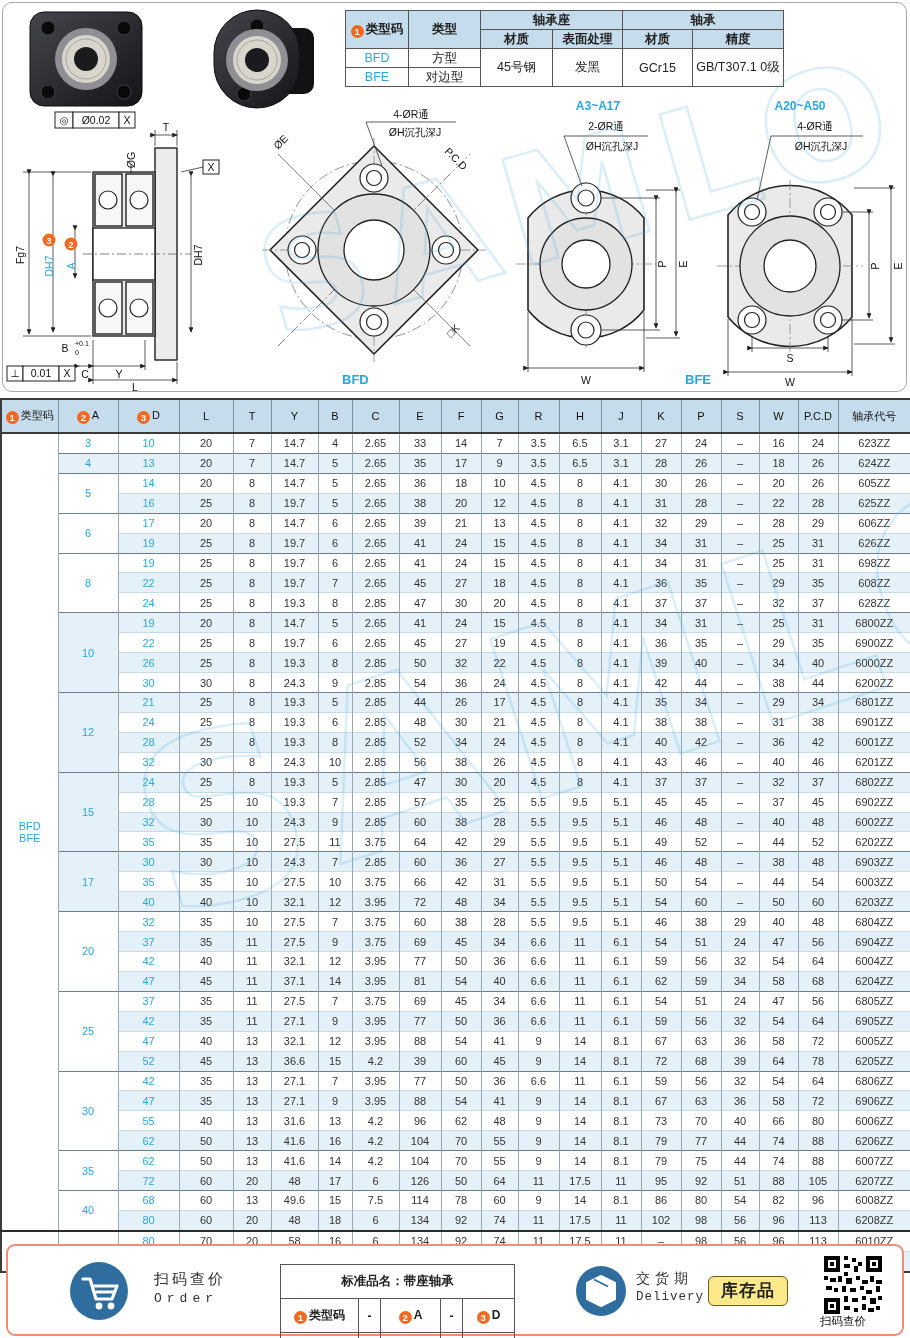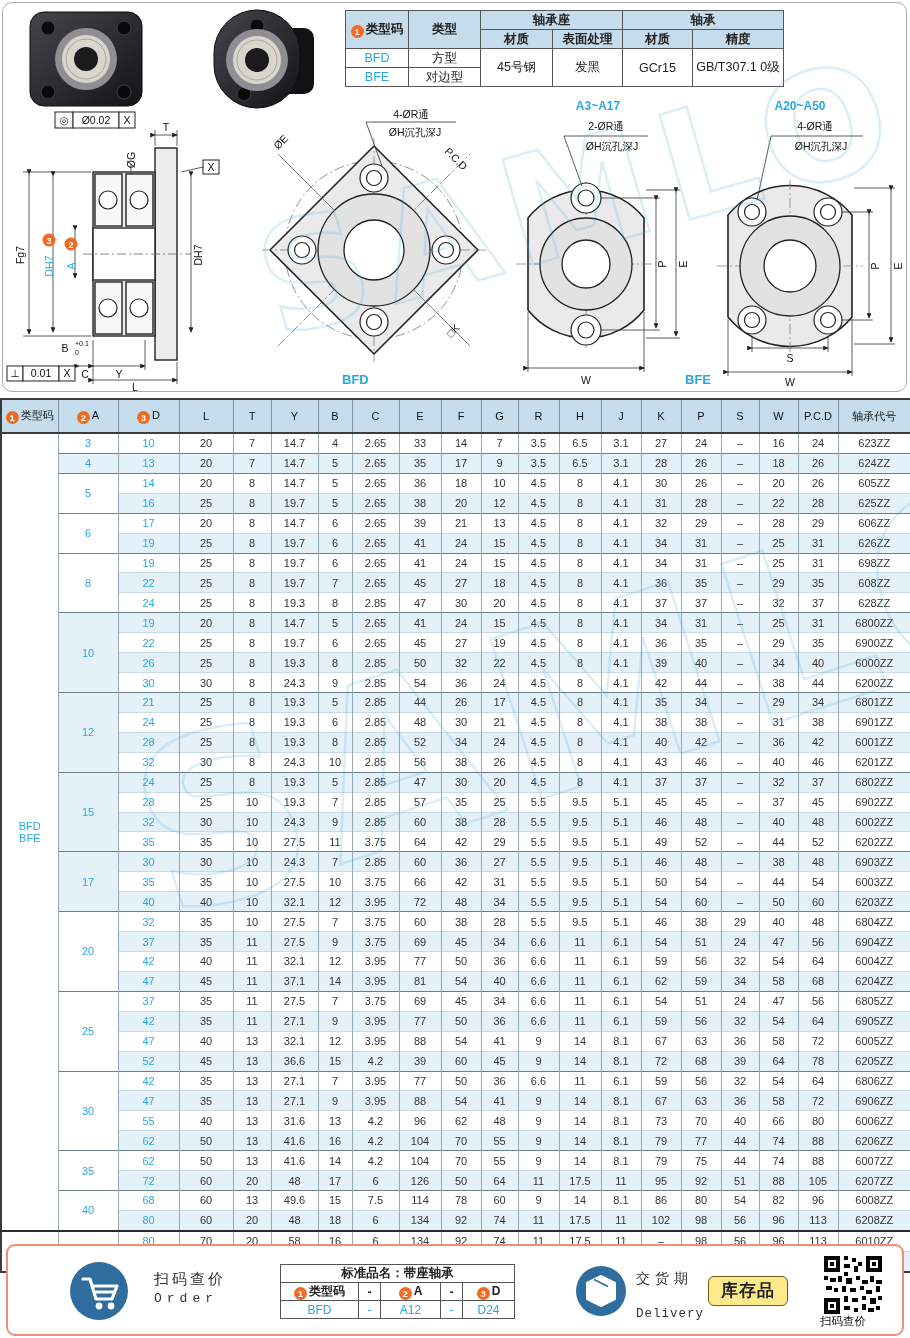--- a/index.html
+++ b/index.html
@@ -44,24 +44,24 @@
   .wm1{left:250px;top:110px;font-size:150px;transform:rotate(-16deg);}
   .wm2{left:120px;top:560px;font-size:230px;transform:rotate(-18deg);}
 
   
   .footer{left:6px;top:1244px;width:894px;height:88px;border:2px solid #ef8f78;border-radius:9px;background:#fff;}
   .icon-circle{position:absolute;border-radius:50%;background:#2e6d9d;}
   .order-cn{position:absolute;left:146px;top:24px;font-size:15px;letter-spacing:3px;color:#333;}
   .order-en{position:absolute;left:146px;top:45px;font-size:13px;letter-spacing:5px;color:#333;
             font-family:"Liberation Mono",monospace;}
   table.order{border-collapse:collapse;table-layout:fixed;font-size:12px;text-align:center;border:1.5px solid #333;}
-  table.order th,table.order td{border:1px solid #555;padding:0;height:17px;overflow:hidden;white-space:nowrap;}
+  table.order th,table.order td{border:1px solid #555;padding:8px;height:17px;overflow:hidden;white-space:nowrap;}
   table.order th.title{font-size:12.5px;font-weight:bold;background:#fff;}
   .dlv-cn{position:absolute;left:628px;top:24px;font-size:14px;letter-spacing:5px;color:#333;}
-  .dlv-en{position:absolute;left:628px;top:61px;font-size:12.5px;letter-spacing:1px;color:#333;
+  .dlv-en{position:absolute;left:628px;top:44px;font-size:12.5px;letter-spacing:1px;color:#333;
           font-family:"Liberation Mono",monospace;}
   .stock{position:absolute;left:700px;top:30px;width:78px;height:28px;background:#fce98a;border:1.5px solid #6b5d1d;
          border-radius:6px;font-size:17px;font-weight:bold;color:#222;text-align:center;line-height:28px;letter-spacing:1px;}
   .qr-cap{position:absolute;left:812px;top:68px;width:66px;font-size:11.5px;color:#111;}
 
   svg text{font-family:"Liberation Sans",sans-serif;}
 </style>
 </head>
 <body>
 

